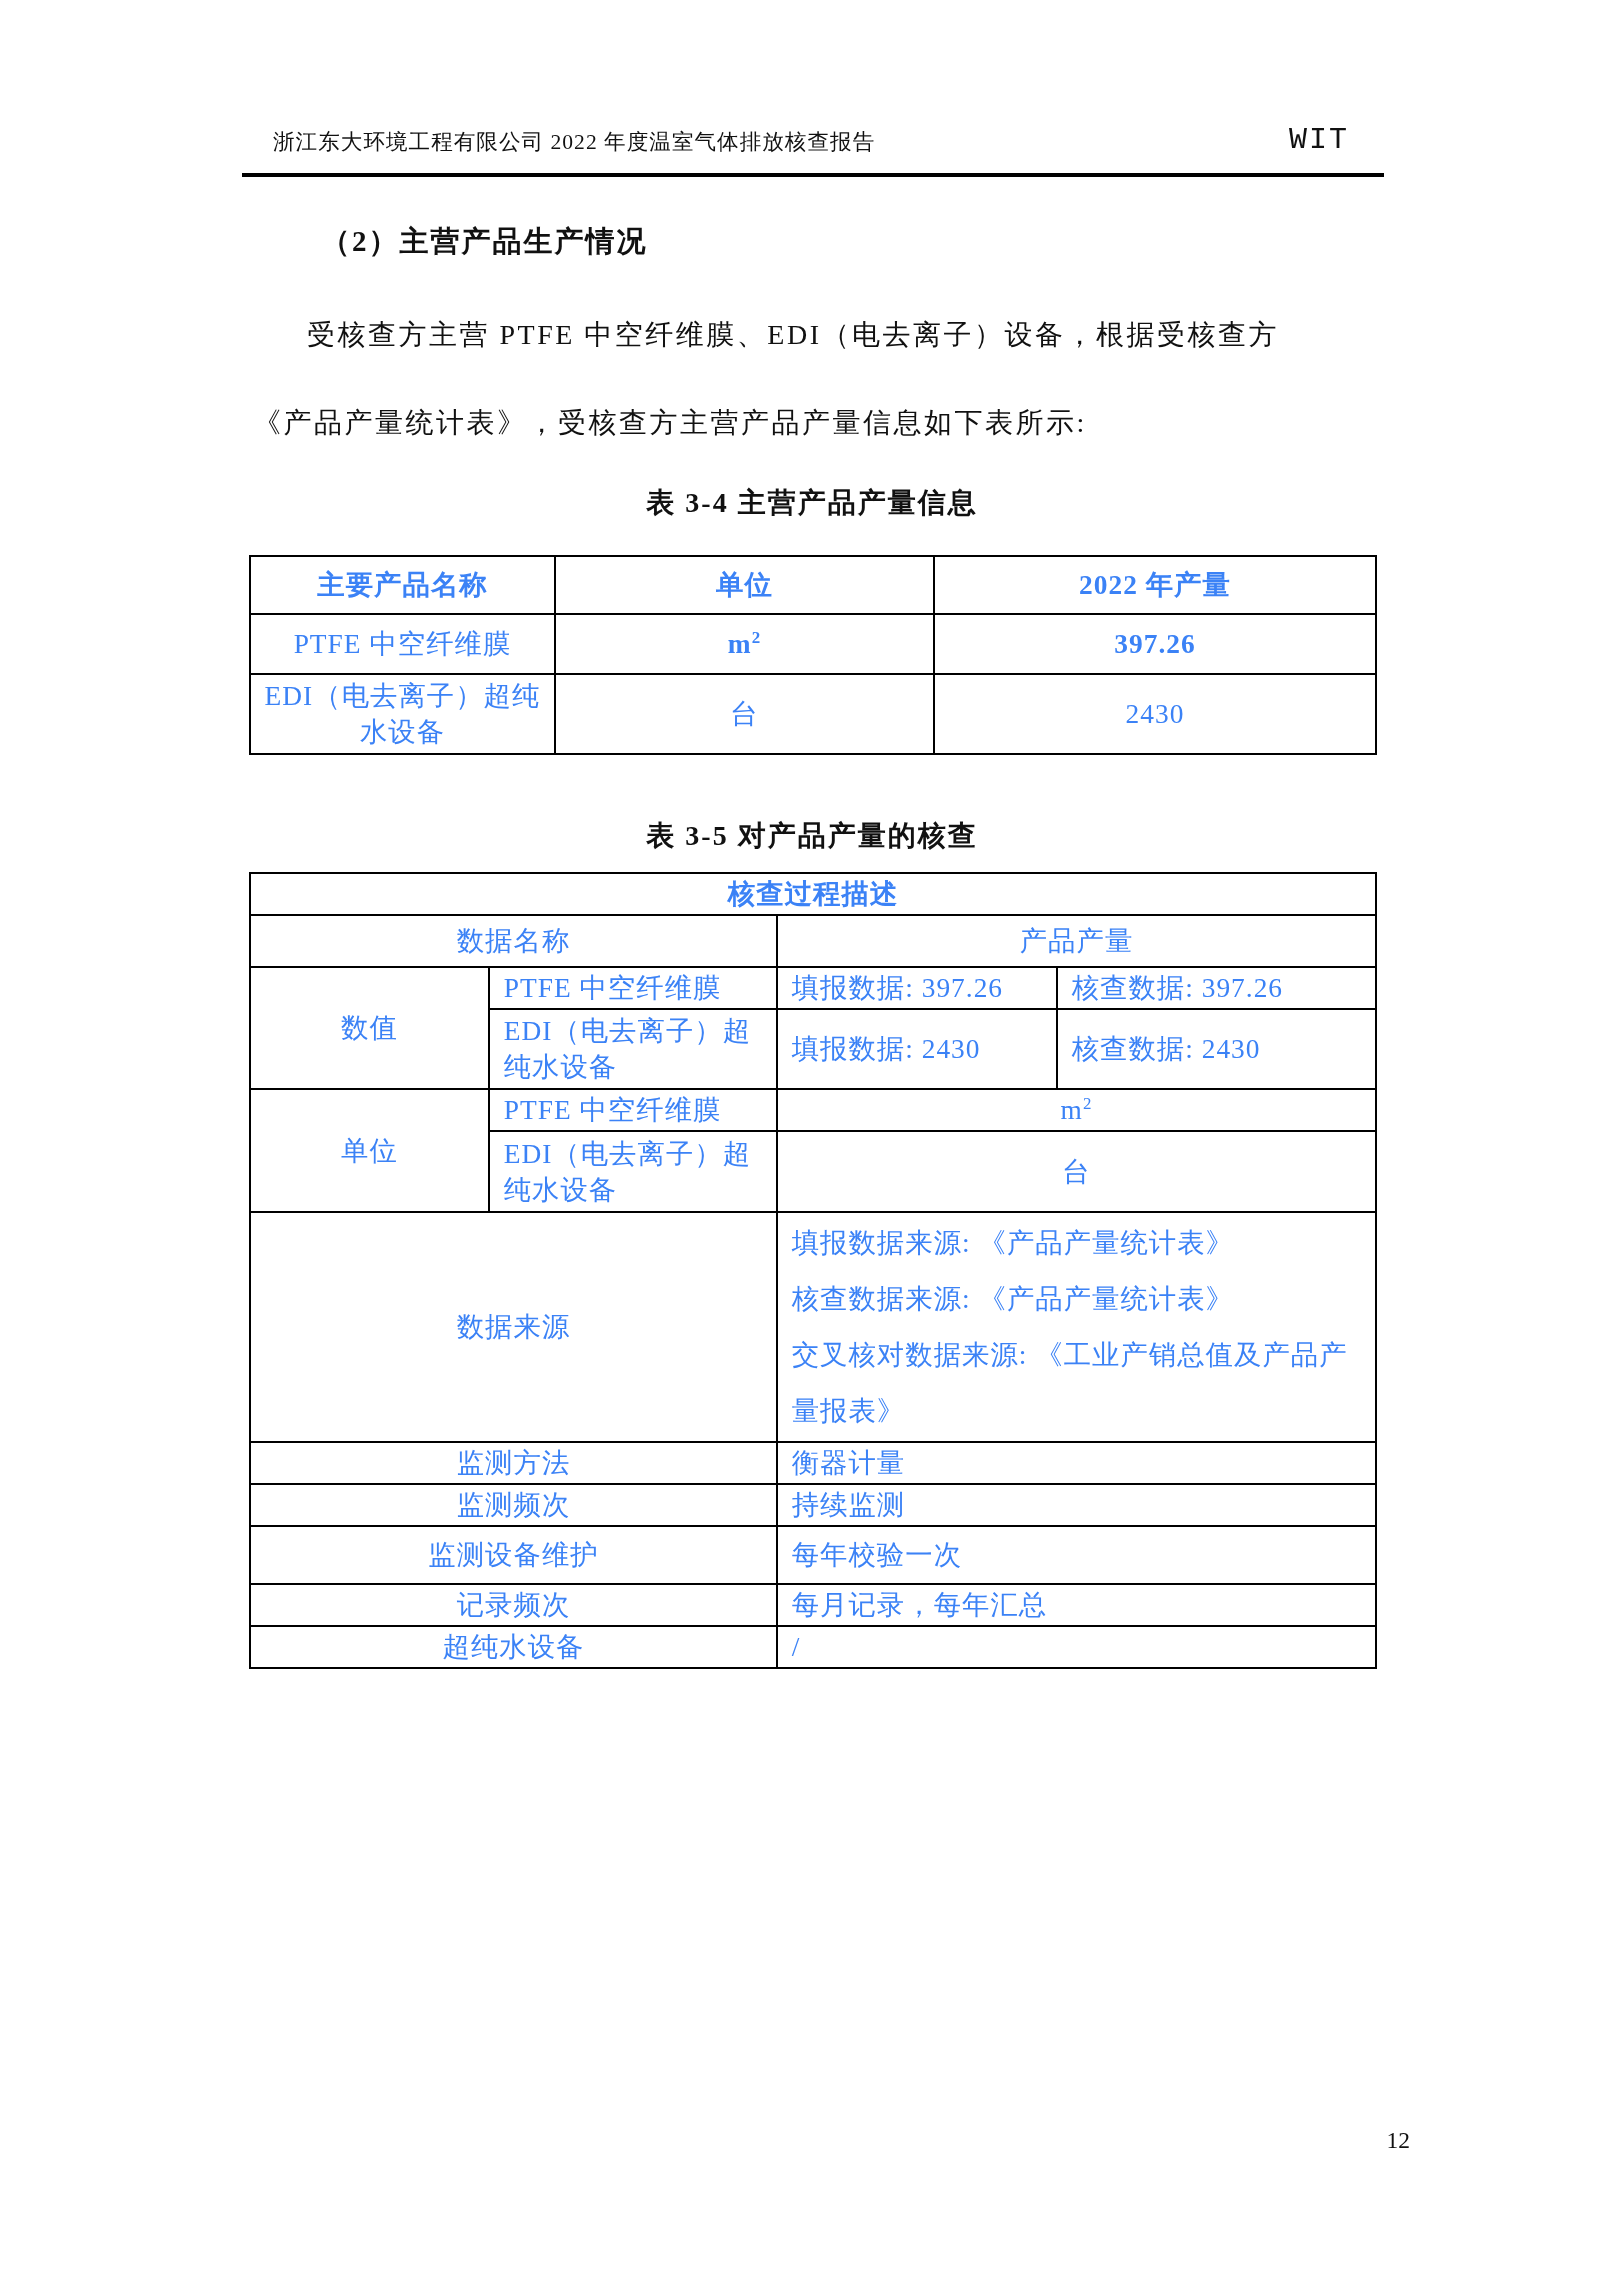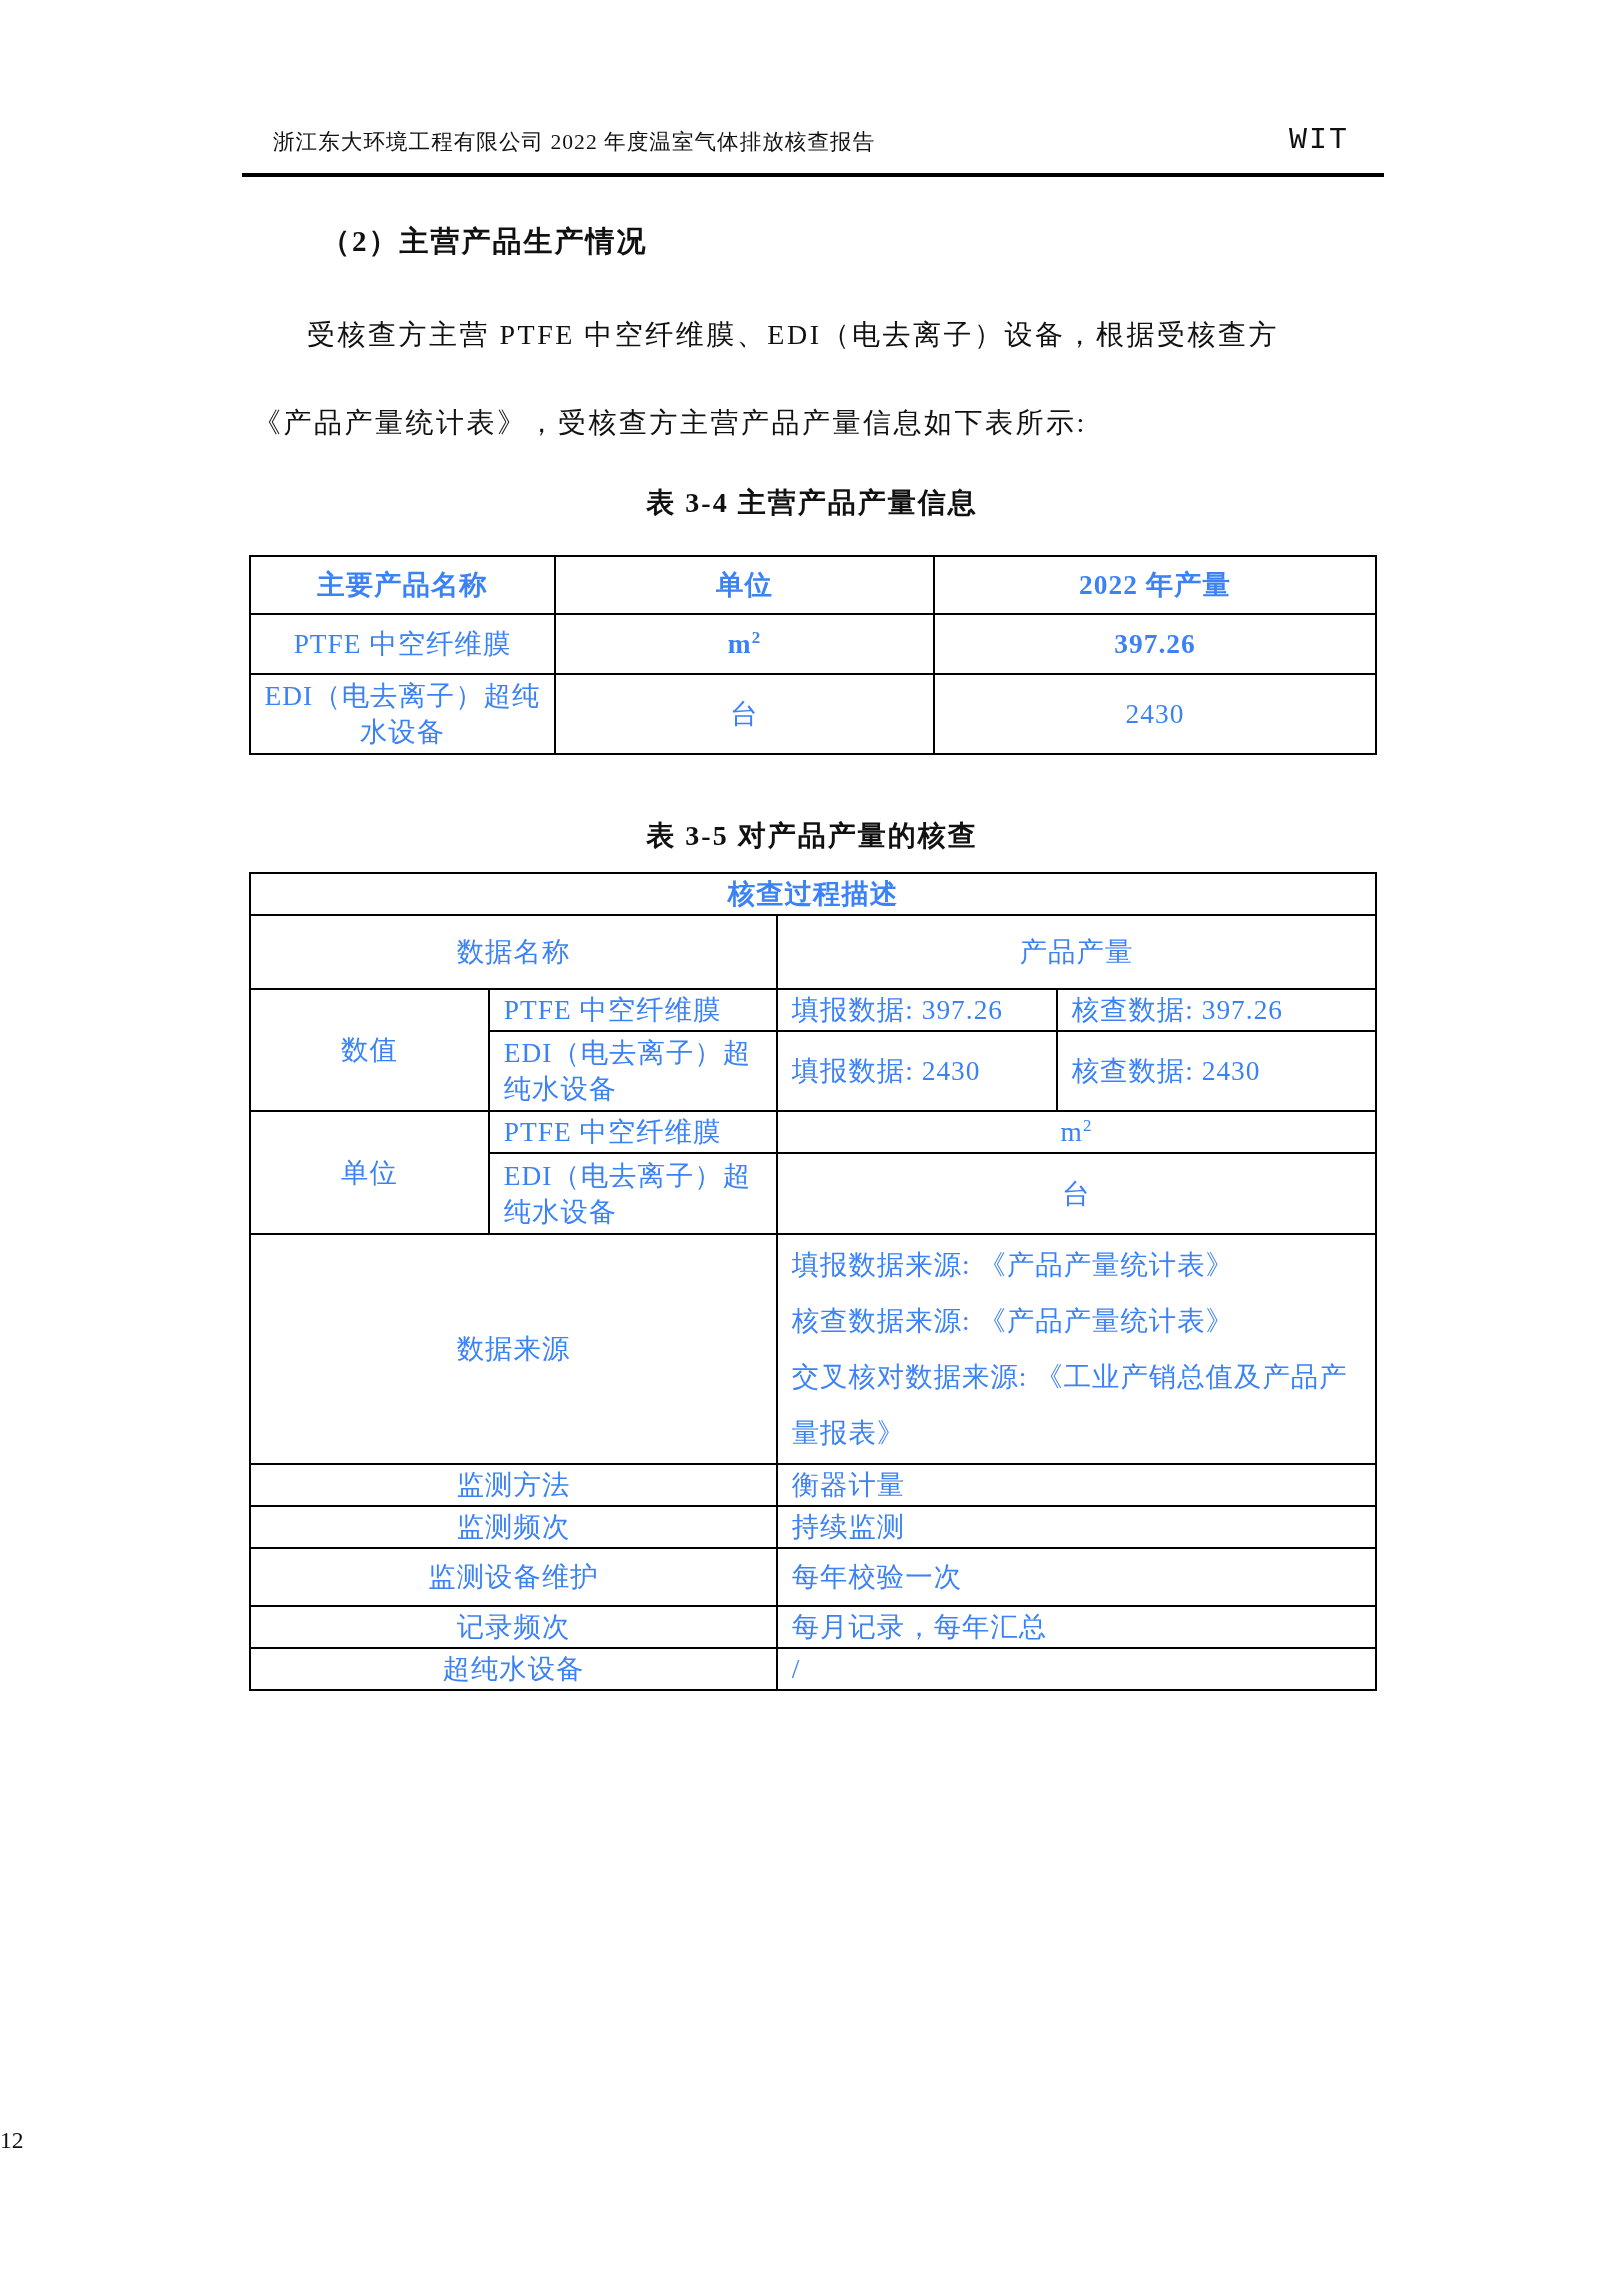--- a/index.html
+++ b/index.html
@@ -7,38 +7,38 @@
     width:1621px;height:2292px;position:relative;background:#ffffff;
     font-family:"Liberation Serif","DejaVu Serif",serif;color:#111;
   }
   .abs{position:absolute;}
   .header-text{font-size:21.6px;letter-spacing:1px;}
   .header-right{font-size:30px;letter-spacing:2px;font-family:Liberation Mono, monospace;}
   .header-rule{background:#000;height:3.9px;}
   .section-heading{font-size:29px;font-weight:bold;letter-spacing:2px;}
   .para-line{font-size:28px;letter-spacing:2.5px;white-space:nowrap;}
   .table-caption{font-size:28px;font-weight:bold;text-align:center;letter-spacing:2px;}
-  .page-number{font-size:23.5px;text-align:left;width:1410px;}
+  .page-number{font-size:23.5px;text-align:right;width:1410px;}
 
   table{border-collapse:collapse;table-layout:fixed;background:#fff;}
   td{
     border:2px solid #000;border-top-width:2.9px;border-bottom-width:2.9px;
     font-size:27.4px;text-align:center;vertical-align:middle;
     padding:2px 5.9px;letter-spacing:1px;color:#3b82f6;overflow:hidden;
   }
   table{border:2.9px solid #000;}
   td.left{text-align:left;padding-left:13.7px;}
   td.bold, tr.bold td{font-weight:bold;}
   sup{font-size:0.62em;}
   .src-line{line-height:56px;text-align:left;}
   .t34-h{height:58px;}
   .t34-r1{height:60px;}
   .t34-r2{height:80px;}
   .t35-r1{height:40px;}
-  .t35-r2{height:74px;padding-left:40px;}
+  .t35-r2{height:52px;padding-left:40px;}
   .t35-r3{height:39px;}
   .t35-r4{height:80px;}
   .t35-r5{height:39px;}
   .t35-r6{height:81px;}
   .t35-r7{height:216px;}
   .t35-r8{height:38px;}
   .t35-r9{height:39px;}
   .t35-r10{height:58px;}
   .t35-r11{height:37px;}
   .t35-r12{height:40px;}

